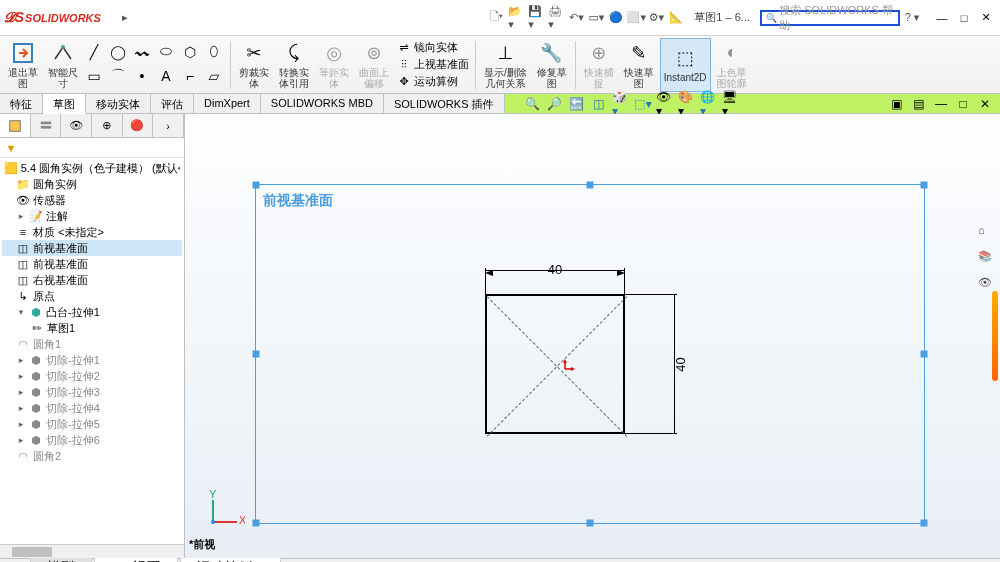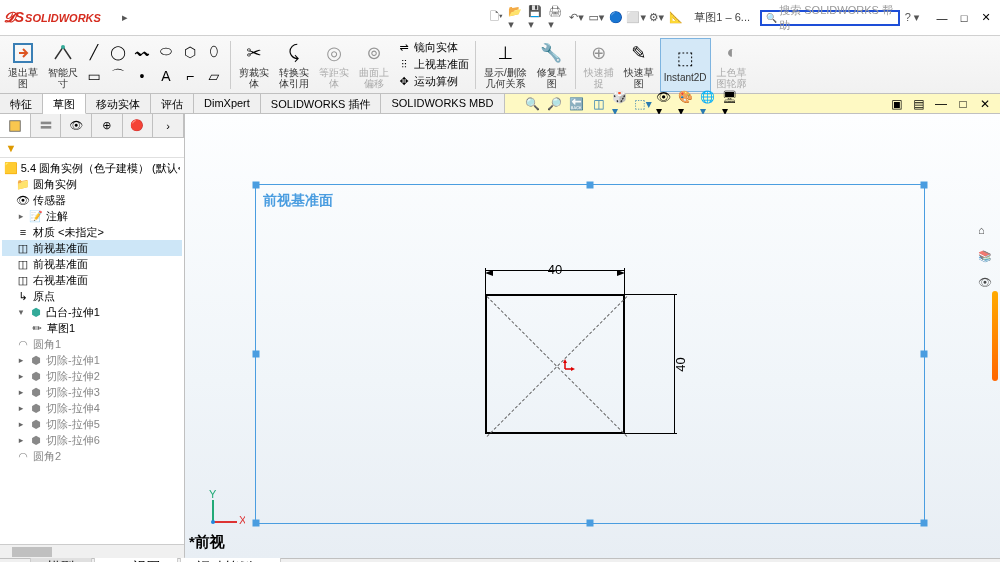--- a/index.html
+++ b/index.html
@@ -19,21 +19,21 @@
 .ribbon{height:58px;background:linear-gradient(#f9f9f9,#f1f1f1);border-bottom:1px solid #c0c0c0;display:flex;align-items:center;padding:2px 4px;gap:2px}
 .rbtn{display:flex;flex-direction:column;align-items:center;justify-content:center;padding:2px 4px;min-width:30px;height:54px;cursor:pointer;text-align:center}
 .rbtn-ico{width:24px;height:24px;display:flex;align-items:center;justify-content:center;font-size:18px}
 .rbtn-lbl{font-size:10px;line-height:11px;margin-top:2px;white-space:pre-line;color:#333}
 .rbtn.disabled .rbtn-lbl{color:#aaa}
 .rbtn.disabled .rbtn-ico{opacity:.4}
 .rbtn.active{background:#d4e8f7;border:1px solid #7eb4e0;padding:1px 3px}
 .rsep{width:1px;height:48px;background:#ccc;margin:0 2px}
 .small-grid{display:grid;grid-template-columns:repeat(3,22px);grid-template-rows:repeat(2,22px);gap:2px}
 .sico{width:20px;height:20px;display:flex;align-items:center;justify-content:center;cursor:pointer;font-size:14px}
-.tabs{height:20px;background:#fef9c3;border-bottom:1px solid #c0c0c0;display:flex;position:relative}
+.tabs{height:20px;background:#bef264;border-bottom:1px solid #c0c0c0;display:flex;position:relative}
 .tab{padding:3px 10px;border-right:1px solid #c0c0c0;cursor:pointer;background:#f0f0f0;font-size:11px}
 .tab.active{background:#fff;border-bottom:1px solid #fff;margin-bottom:-1px}
 .view-toolbar{position:absolute;right:260px;top:1px;display:flex;gap:4px;align-items:center}
 .vt-ico{width:18px;height:18px;display:flex;align-items:center;justify-content:center;cursor:pointer;font-size:12px}
 .vt-ico.colored{color:#2a7ab0}
 .doc-btns{position:absolute;right:6px;top:1px;display:flex;gap:4px}
 .main{display:flex;height:444px}
 .sidebar{width:185px;background:#fff;border-right:1px solid #c0c0c0;display:flex;flex-direction:column}
 .side-tabs{height:24px;display:flex;border-bottom:1px solid #c0c0c0}
 .side-tab{flex:1;display:flex;align-items:center;justify-content:center;border-right:1px solid #c0c0c0;cursor:pointer;background:#f0f0f0}
@@ -61,21 +61,21 @@
 .dim-top::before{left:0;border-right:8px solid #000}
 .dim-top::after{right:0;border-left:8px solid #000}
 .dim-line-h{position:absolute;top:-24px;left:0;width:140px;height:1px;background:#000}
 .dim-ext-h{position:absolute;width:1px;height:26px;background:#000;top:-26px}
 .dim-right{position:absolute;right:-62px;top:0;height:140px;display:flex;align-items:center}
 .dim-r-txt{transform:rotate(-90deg);font-size:13px}
 .dim-line-v{position:absolute;right:-50px;top:0;width:1px;height:140px;background:#000}
 .dim-ext-v{position:absolute;height:1px;width:52px;background:#000;right:-52px}
 .origin-arrow{position:absolute;left:370px;top:245px}
 .triad{position:absolute;left:20px;bottom:26px}
-.view-lbl{position:absolute;left:4px;bottom:6px;font-size:15px;font-weight:bold}
+.view-lbl{position:absolute;left:4px;bottom:6px;font-size:11px;font-weight:bold}
 .right-rail{position:absolute;right:2px;top:110px;display:flex;flex-direction:column;gap:6px}
 .rail-ico{width:20px;height:20px;cursor:pointer;opacity:0.7}
 .btm-tabs{height:18px;background:#f0f0f0;border-top:1px solid #c0c0c0;display:flex;align-items:center;padding:0 4px;gap:2px}
 .btab{padding:1px 16px;border:1px solid #ccc;border-bottom:none;background:#fff;font-size:14px;cursor:pointer}
 .btab.active{background:#e0e0e0}
 .statusbar{height:18px;background:#f5f5f5;border-top:1px solid #c0c0c0;display:flex;align-items:center;padding:0 6px;font-size:10px}
 .scrollbar-h{height:14px;background:#f0f0f0;border-top:1px solid #ccc;position:relative}
 .thumb{position:absolute;left:12px;width:40px;height:10px;background:#c0c0c0;top:2px}
 .slider{position:absolute;right:2px;top:50%;width:6px;height:90px;background:linear-gradient(#fa0,#f60);border-radius:3px;transform:translateY(-50%)}
 </style>
@@ -216,22 +216,22 @@
 图轮廓</div>
   </div>
 </div>
 
 <div class="tabs">
   <div class="tab">特征</div>
   <div class="tab active">草图</div>
   <div class="tab">移动实体</div>
   <div class="tab">评估</div>
   <div class="tab">DimXpert</div>
+  <div class="tab">SOLIDWORKS MBD</div>
   <div class="tab">SOLIDWORKS 插件</div>
-  <div class="tab">SOLIDWORKS MBD</div>
   <div class="view-toolbar">
     <span class="vt-ico">🔍</span>
     <span class="vt-ico">🔎</span>
     <span class="vt-ico colored">🔙</span>
     <span class="vt-ico colored">◫</span>
     <span class="vt-ico colored">🎲▾</span>
     <span class="vt-ico colored">⬚▾</span>
     <span class="vt-ico">👁▾</span>
     <span class="vt-ico">🎨▾</span>
     <span class="vt-ico colored">🌐▾</span>

